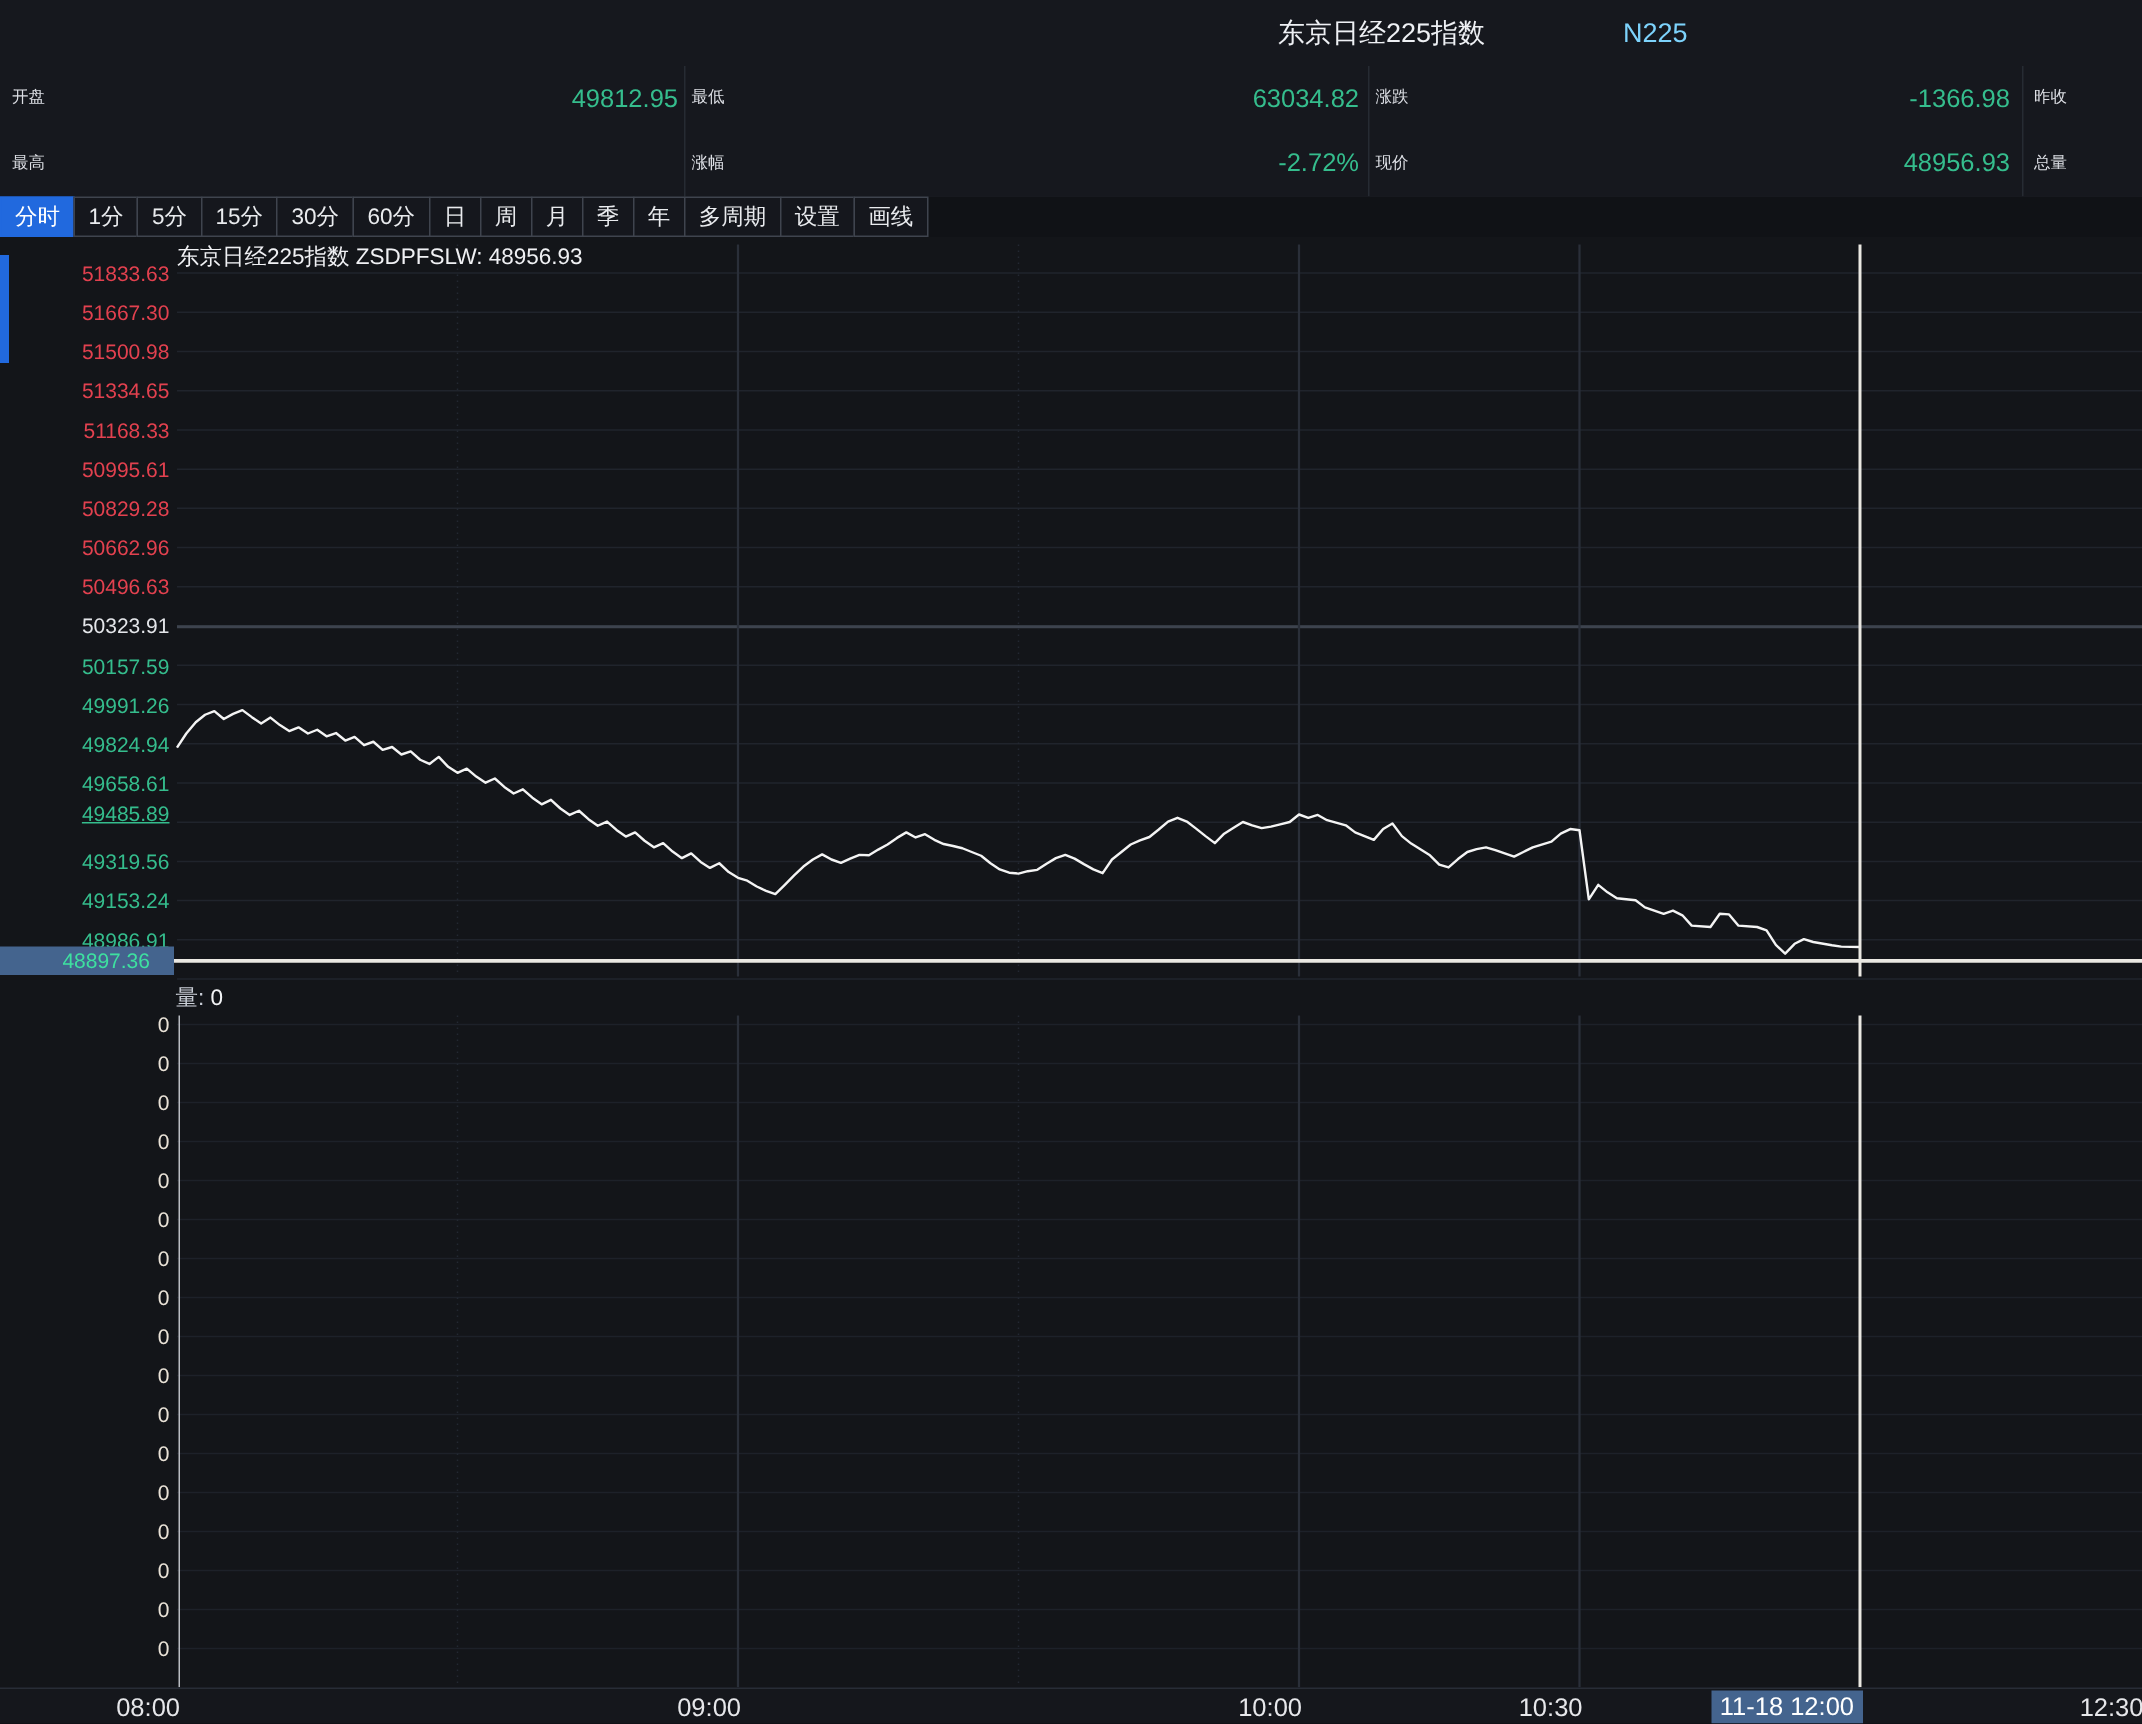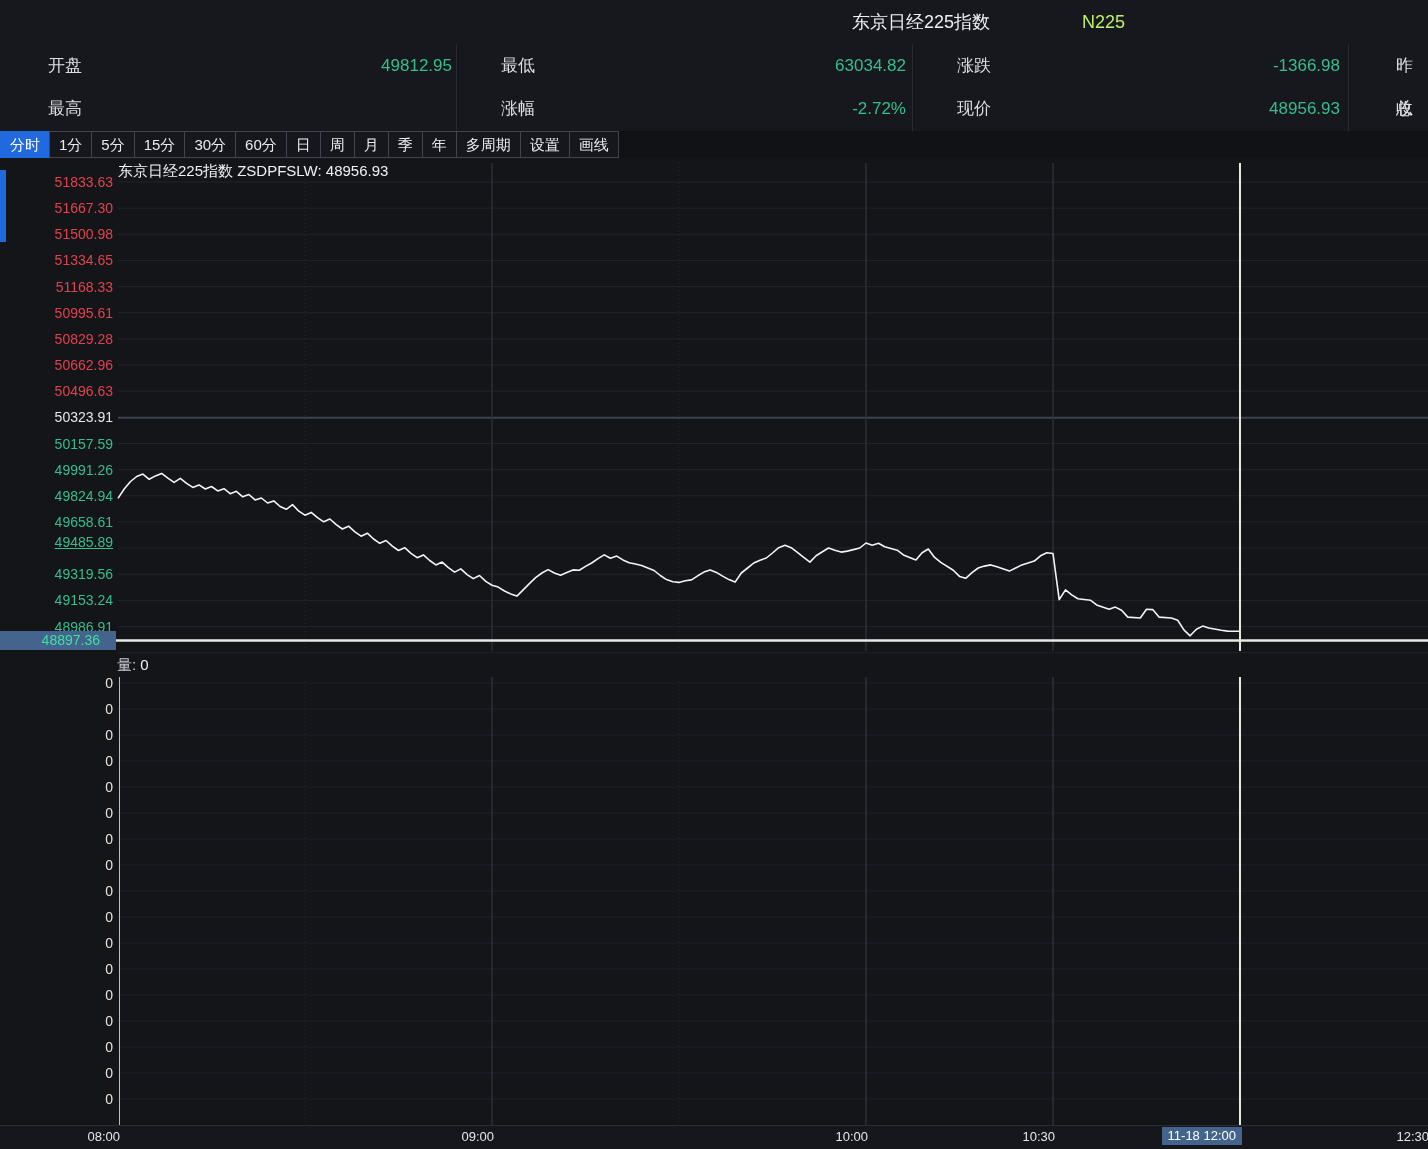--- a/index.html
+++ b/index.html
@@ -3,26 +3,26 @@
 <meta charset="utf-8">
 <style>
   html,body{margin:0;padding:0;background:#0e1014;}
   #app{position:relative;width:1428px;height:1149px;overflow:hidden;
        background:#14161b;font-family:"Liberation Sans","DejaVu Sans",sans-serif;
        -webkit-font-smoothing:antialiased;}
   .abs{position:absolute;}
   
   #title-bar{left:0;top:0;width:1428px;height:44px;background:#16181e;border-bottom:1px solid #2a2e37;}
   #title-name{left:852px;top:0;height:44px;line-height:44px;font-size:18px;color:#eef0f4;}
-  #title-code{left:1082px;top:0;height:44px;line-height:44px;font-size:18px;color:#bef264;}
+  #title-code{left:1082px;top:0;height:44px;line-height:44px;font-size:18px;color:#7dd3fc;}
   
   #quote-bar{left:0;top:44px;width:1428px;height:87px;background:#16181e;border-bottom:1px solid #262a32;}
   .q-row1{top:0;height:43px;line-height:43px;}
   .q-row2{top:43px;height:44px;line-height:44px;}
-  .q-label{font-size:17px;color:#dcdee4;margin-left:40px;}
+  .q-label{font-size:11px;color:#dcdee4;}
   .q-value{font-size:17px;text-align:right;}
   .val-down{color:#35bd8d;}
   .q-sep{width:1px;height:87px;background:#262b33;top:0;}
   
   #tab-bar{left:0;top:131px;width:1428px;height:27px;background:#101216;display:flex;align-items:flex-end;}
   .tab{height:25px;line-height:25px;padding:0 9px;border:1px solid #3f444e;margin-left:-1px;
        font-size:15px;color:#e9ebee;white-space:nowrap;cursor:default;background:#15171d;}
   .tab:first-child{margin-left:0;}
   .tab.active{background:#2169de;border-color:#2169de;color:#ffffff;}
   
@@ -37,21 +37,21 @@
   #price-badge{left:0;top:472px;width:116px;height:19px;line-height:19px;background:#44648e;
                color:#3ee0a0;font-size:14px;text-align:right;padding-right:16px;box-sizing:border-box;}
   #blue-bar{left:0;top:12px;width:6px;height:72px;background:#2169de;}
   #vol-header{left:117px;top:498px;font-size:15px;white-space:nowrap;}
   #vol-header .vl{color:#c9ced6;}
   #vol-header .vv{color:#f2f3f5;}
   .vzero{position:absolute;right:3px;width:110px;text-align:right;font-size:14px;line-height:18px;color:#e9e2d7;}
   #vol-zeros{left:0;top:0;width:116px;}
   
   #x-axis{left:0;top:1125px;width:1428px;height:24px;background:#15171c;border-top:1px solid #282d36;}
-  .xtick{position:absolute;top:3px;font-size:13px;color:#e6e7ea;white-space:nowrap;}
+  .xtick{position:absolute;top:3px;font-size:17px;color:#e6e7ea;white-space:nowrap;}
   .xbadge{top:1px;background:#44648e;color:#ffffff;padding:1px 6px 2px 6px;}
 </style>
 </head>
 <body>
 
 <div id="app">
 
   <div id="title-bar" class="abs">
     <span id="title-name" class="abs">东京日经225指数</span>
     <span id="title-code" class="abs">N225</span>

